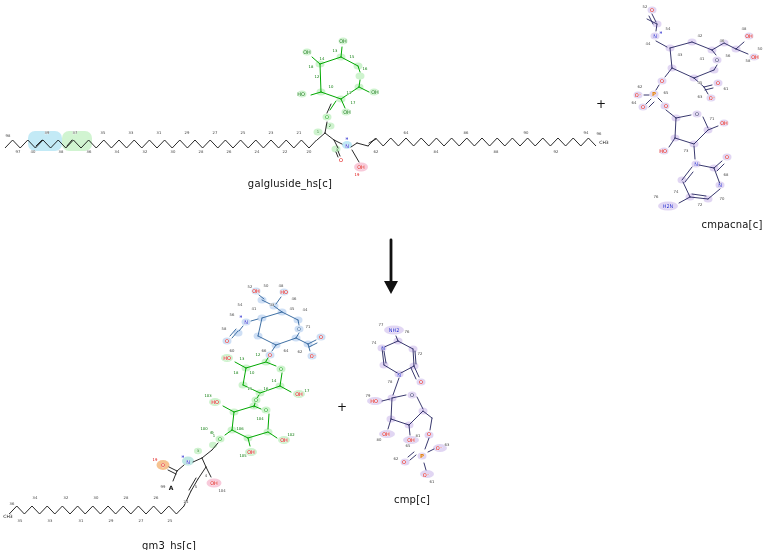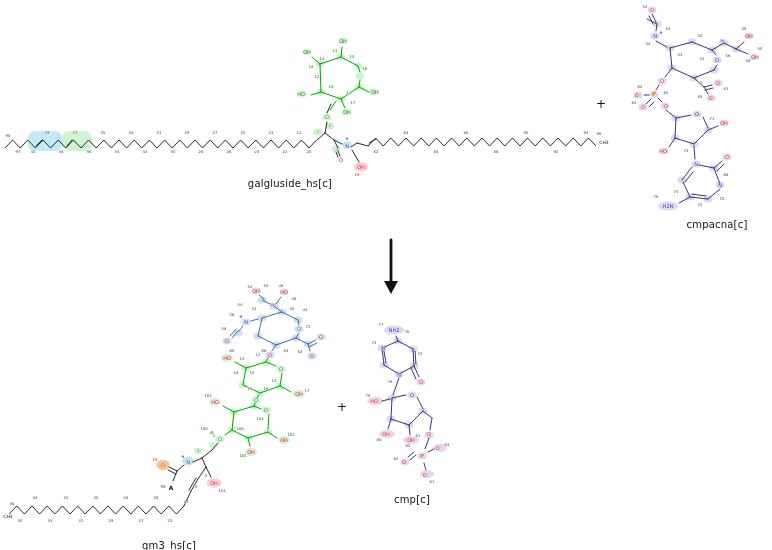--- a/index.html
+++ b/index.html
@@ -505,17 +505,17 @@
         <text x="374" y="344" fill="#444" font-size="3.8" text-anchor="middle" font-weight="normal" paint-order="stroke" stroke="#ffffff" stroke-width="0.5">74</text>
         <text x="407" y="333" fill="#444" font-size="3.8" text-anchor="middle" font-weight="normal" paint-order="stroke" stroke="#ffffff" stroke-width="0.5">76</text>
         <text x="390" y="383" fill="#444" font-size="3.8" text-anchor="middle" font-weight="normal" paint-order="stroke" stroke="#ffffff" stroke-width="0.5">78</text>
       </g>
   </svg>
 
   <div class="plus" style="left:601px;top:97px">+</div>
   <div class="plus" style="left:342px;top:400px">+</div>
 
   <div class="mol-label" style="left:290px;top:178px">galgluside_hs[c]</div>
-  <div class="mol-label" style="left:717px;top:219px">cmpacna[c]</div>
+  <div class="mol-label" style="left:732px;top:219px">cmpacna[c]</div>
   <div class="mol-label" style="left:169px;top:540px">gm3_hs[c]</div>
   <div class="mol-label" style="left:412px;top:494px">cmp[c]</div>
 
 </div>
 
 </body></html>

